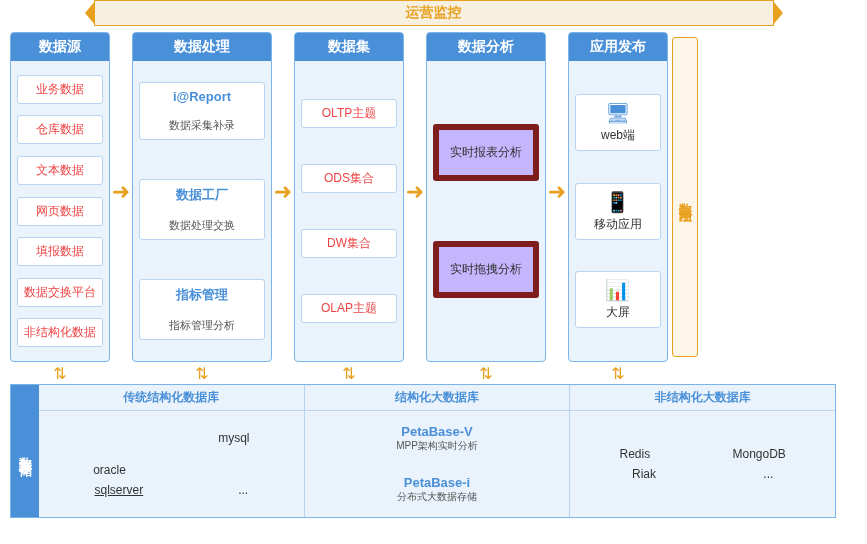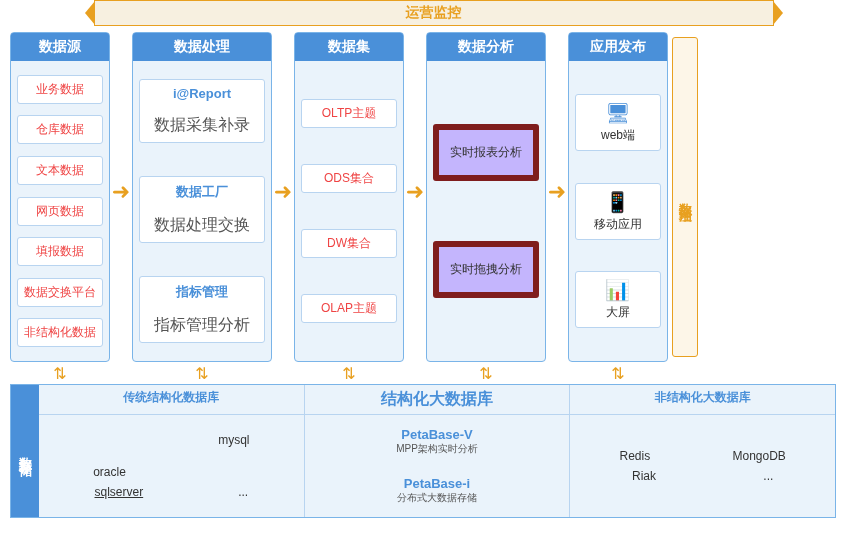--- a/index.html
+++ b/index.html
@@ -110,21 +110,21 @@
       padding: 6px 8px;
       text-align: center;
     }
     .processing-item .title {
       color: #4a90d9;
       font-weight: bold;
       font-size: 13px;
     }
     .processing-item .subtitle {
       color: #555;
-      font-size: 16px;
+      font-size: 11px;
       margin-top: 14px;
     }
     
     .col-collection { width: 110px; }
     
     .col-analysis { width: 120px; }
     .analysis-item {
       background: #c4b5fd;
       border: 6px solid #7f1d1d;
       border-radius: 3px;
@@ -294,21 +294,21 @@
   </div>
 
   <div class="bottom-area" style="margin-top:4px; width:826px;">
 
     <div style="background:#4a90d9; color:#fff; writing-mode:vertical-rl; text-orientation:upright; display:flex; align-items:center; justify-content:center; padding:4px 5px; font-weight:bold; font-size:13px; letter-spacing:2px; min-width:28px;">数据存储</div>
 
     <div style="flex:1; display:flex; flex-direction:column; background:#eaf3fb;">
 
       <div style="display:flex; border-bottom:1px solid #b8d4f0;">
         <div style="flex:1; text-align:center; padding:4px 2px; font-weight:bold; color:#4a90d9; font-size:12px; border-right:1px solid #b8d4f0;">传统结构化数据库</div>
-        <div style="flex:1; text-align:center; padding:4px 2px; font-weight:bold; color:#4a90d9; font-size:16px; border-right:1px solid #b8d4f0;">结构化大数据库</div>
+        <div style="flex:1; text-align:center; padding:4px 2px; font-weight:bold; color:#4a90d9; font-size:12px; border-right:1px solid #b8d4f0;">结构化大数据库</div>
         <div style="flex:1; text-align:center; padding:4px 2px; font-weight:bold; color:#4a90d9; font-size:12px;">非结构化大数据库</div>
       </div>
 
       <div style="display:flex; flex:1;">
 
         <div style="flex:1; border-right:1px solid #b8d4f0; padding:6px 8px; display:flex; flex-direction:column; gap:6px; justify-content:center;">
           <div style="display:flex; justify-content:space-around;">
             <span style="font-size:12px; color:#333;margin-top:32px;">oracle</span>
             <span style="font-size:12px; color:#333;">mysql</span>
           </div>

